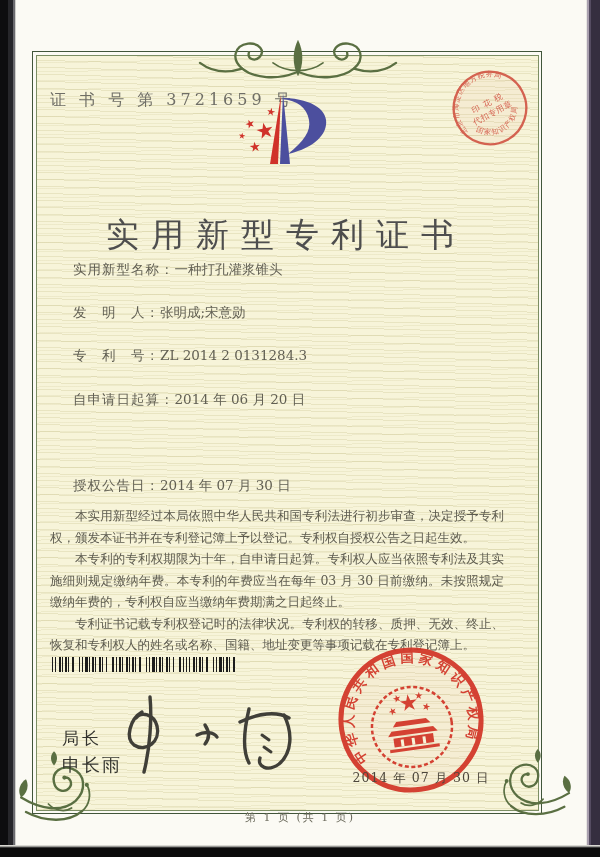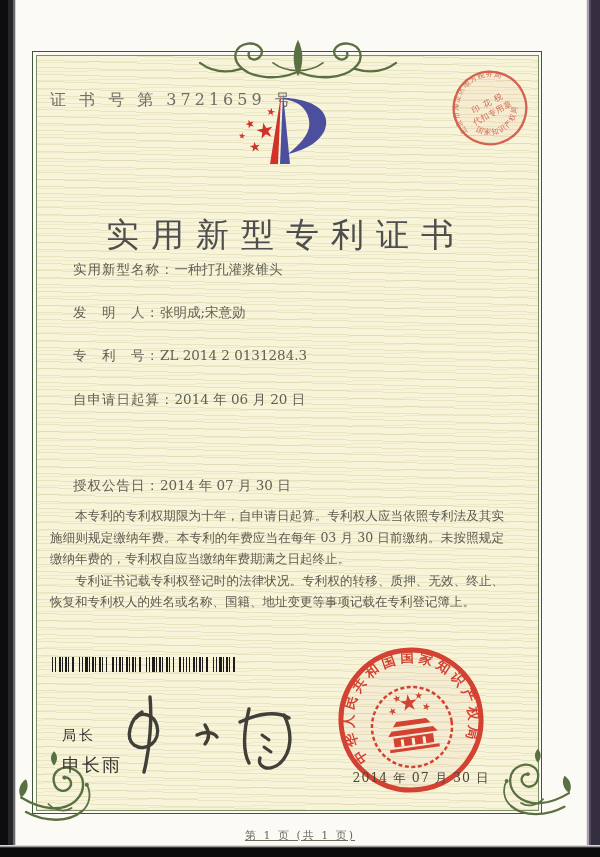--- a/index.html
+++ b/index.html
@@ -44,32 +44,32 @@
     font-size:12.5px;line-height:21.5px;color:#5d5b4f;text-align:justify;}
   .body-text p{margin:0;text-indent:2em;}
 
   .barcode{position:absolute;left:52px;top:657px;width:183px;height:15px;
     background:repeating-linear-gradient(90deg,
       #1c1c1c 0 1.5px,rgba(0,0,0,0) 1.5px 3px,
       #1c1c1c 3px 3.8px,rgba(0,0,0,0) 3.8px 6.6px,
       #1c1c1c 6.6px 8.8px,rgba(0,0,0,0) 8.8px 10.2px,
       #1c1c1c 10.2px 11px,rgba(0,0,0,0) 11px 13.4px);}
 
-  .signer-title{position:absolute;left:62px;top:727px;font-size:14px;color:#35352f;letter-spacing:3px;}
+  .signer-title{position:absolute;left:62px;top:727px;font-size:17px;color:#35352f;letter-spacing:3px;}
   .signer-name{position:absolute;left:62px;top:753px;font-size:18px;color:#35352f;letter-spacing:2px;}
   .signature{position:absolute;left:112px;top:688px;}
 
   .seal{position:absolute;left:336px;top:645px;transform:rotate(-8deg);opacity:.93;}
   .seal-date{position:absolute;left:348px;top:770px;width:146px;text-align:center;
     font-size:12.5px;color:#4c463b;letter-spacing:1px;}
 
   .tax-stamp{position:absolute;left:451px;top:69px;transform:rotate(-28deg);opacity:.85;}
 
-  .footer-page{position:absolute;left:32px;top:828px;width:536px;text-align:center;
-    font-size:11px;color:#6b6a5c;letter-spacing:2px;text-decoration:underline;}
+  .footer-page{position:absolute;left:32px;top:810px;width:536px;text-align:center;
+    font-size:11px;color:#6b6a5c;letter-spacing:2px;}
 </style>
 </head>
 <body>
 
 <div class="page">
 
   <svg width="0" height="0" style="position:absolute" aria-hidden="true">
     <defs>
       <path id="star5" d="M0,-1 L0.2245,-0.309 L0.9511,-0.309 L0.3633,0.118 L0.5878,0.809 L0,0.382 L-0.5878,0.809 L-0.3633,0.118 L-0.9511,-0.309 L-0.2245,-0.309 Z"></path>
       <symbol id="corner-scroll" viewBox="0 0 100 100">
@@ -152,20 +152,21 @@
 
   <div class="title">实用新型专利证书</div>
 
   <div class="field f0"><span class="lab">实用新型名称：</span><span class="val">一种打孔灌浆锥头</span></div>
   <div class="field f1"><span class="lab">发　明　人：</span><span class="val">张明成;宋意勋</span></div>
   <div class="field f2"><span class="lab">专　利　号：</span><span class="val">ZL 2014 2 0131284.3</span></div>
   <div class="field f3"><span class="lab">自申请日起算：</span><span class="val">2014 年 06 月 20 日</span></div>
   <div class="field f5"><span class="lab">授权公告日：</span><span class="val">2014 年 07 月 30 日</span></div>
 
   <div class="body-text">
+    <p>本实用新型经过本局依照中华人民共和国专利法进行初步审查，决定授予专利权，颁发本证书并在专利登记簿上予以登记。专利权自授权公告之日起生效。</p>
     <p>本专利的专利权期限为十年，自申请日起算。专利权人应当依照专利法及其实施细则规定缴纳年费。本专利的年费应当在每年 03 月 30 日前缴纳。未按照规定缴纳年费的，专利权自应当缴纳年费期满之日起终止。</p>
     <p>专利证书记载专利权登记时的法律状况。专利权的转移、质押、无效、终止、恢复和专利权人的姓名或名称、国籍、地址变更等事项记载在专利登记簿上。</p>
   </div>
 
   <div class="barcode"></div>
 
   <div class="signer-title">局长</div>
   <div class="signer-name">申长雨</div>
 
   <svg class="signature" width="215" height="95" viewBox="0 0 215 95">

